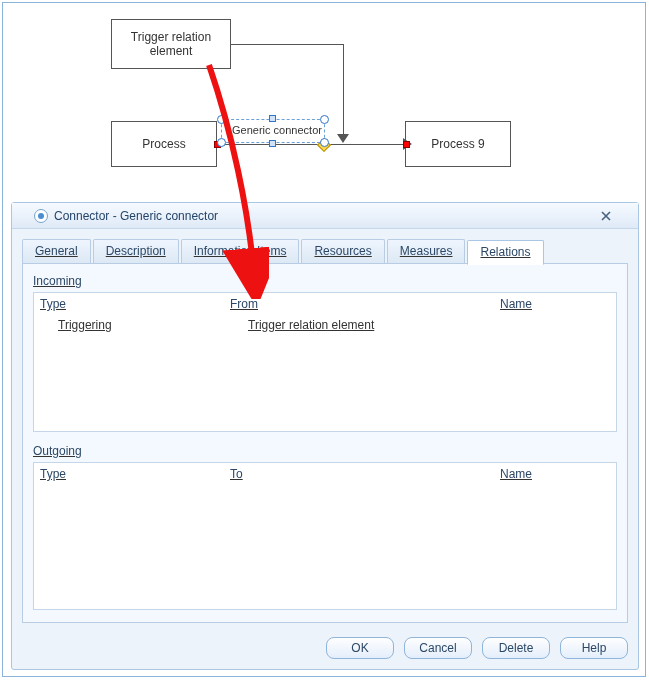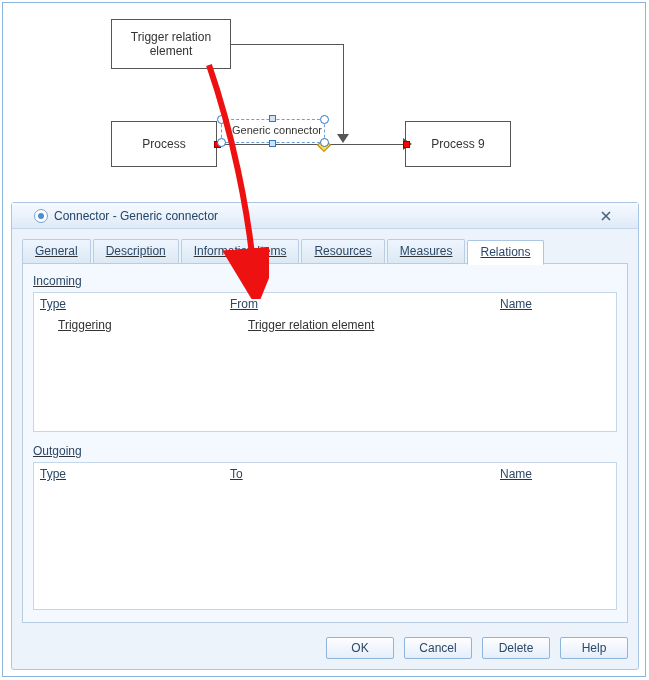--- a/index.html
+++ b/index.html
@@ -182,21 +182,21 @@
   .spacer{height:10px;}
 
   .footer{
     display:flex; justify-content:flex-end; gap:10px;
     padding:8px 10px 10px 0;
   }
   .btn{
     min-width:68px; height:22px;
     border:1px solid #8fb5da;
     background:linear-gradient(#fefeff,#e4eefb);
-    border-radius:2px;
+    border-radius:8px;
     color:#2c4866;
     font-size:12px;
     cursor:pointer;
     padding:0 12px;
   }
 </style>
 </head>
 <body>
 
 <div class="frame">

